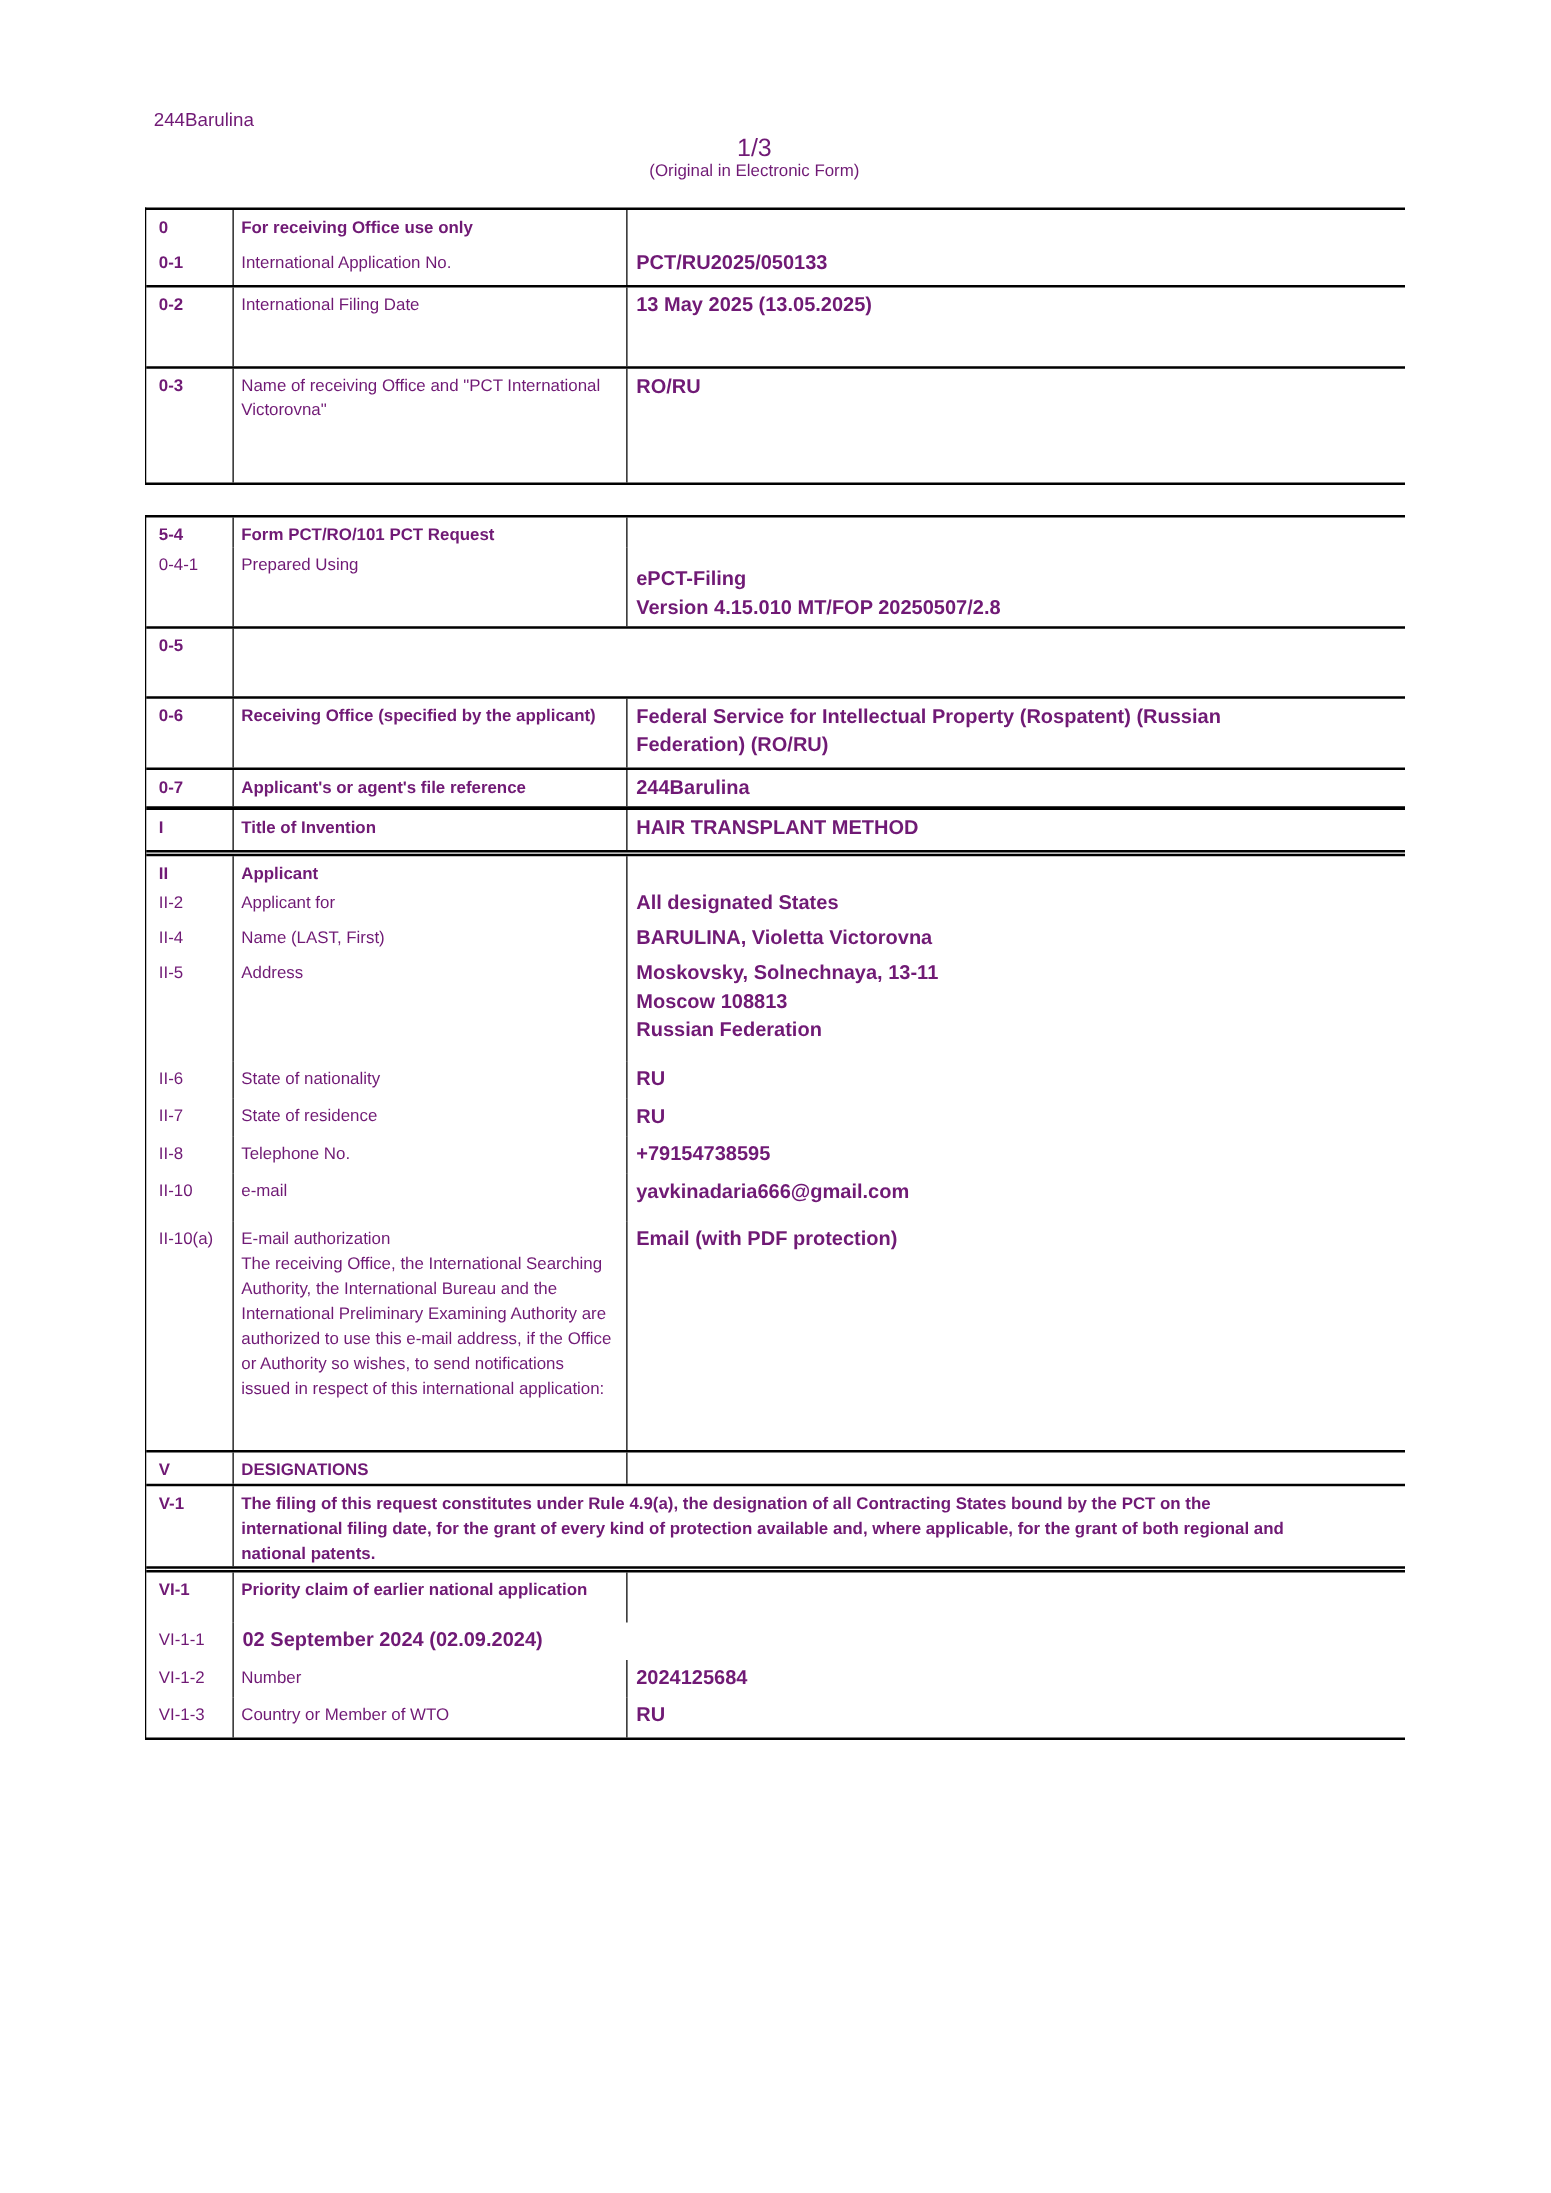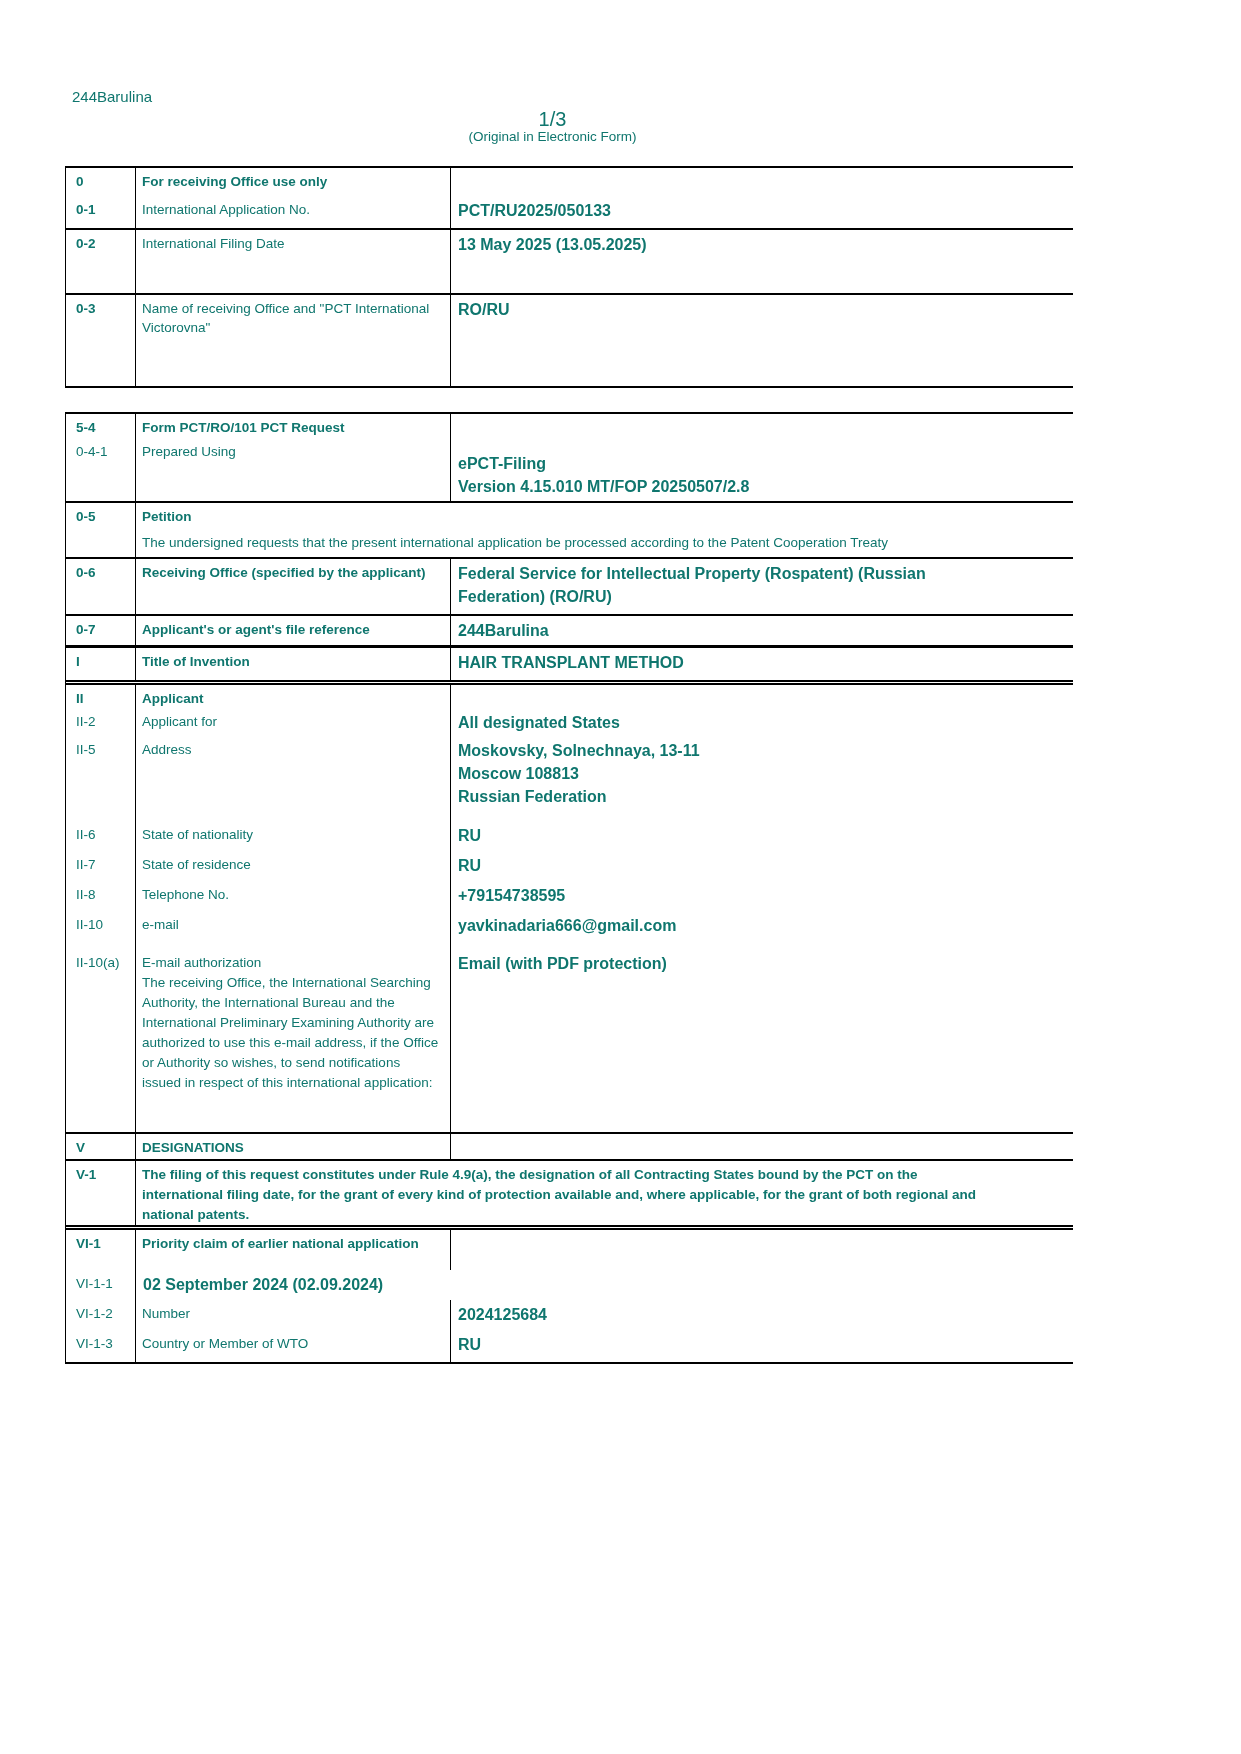--- a/index.html
+++ b/index.html
@@ -2,23 +2,23 @@
 <html><head>
 <meta charset="utf-8">
 <style>
   html, body { margin: 0; padding: 0; background: #e8e8e8; }
   .page {
     position: relative;
     width: 1241px;
     height: 1754px;
     background: #ffffff;
     font-family: "Liberation Sans", "DejaVu Sans", sans-serif;
-    color: #0f766e;
+    color: #701a75;
     box-sizing: border-box;
-    padding: 88px 0 0 65px;
+    padding: 88px 0 0 116px;
     overflow: hidden;
   }
   .content { width: 1008px; }
   .file-ref { font-size: 15px; line-height: 18px; padding-left: 7px; }
   .page-num { text-align: center; font-size: 20px; line-height: 18px; margin-top: 4px; width: 975px; }
   .doc-title { font-size: 19px; font-weight: bold; line-height: 24px; margin: 8px 0 0 0; letter-spacing: 0.3px; }
   .doc-subtitle { text-align: center; font-size: 13.5px; line-height: 17px; width: 975px; }
 
   .form-table {
     width: 1008px;
@@ -89,24 +89,20 @@
         <div class="c value"></div>
       </div>
       <div class="row" style="min-height:63px">
         <div class="c code">0-4-1</div>
         <div class="c label">Prepared Using</div>
         <div class="c value pad-val">ePCT-Filing
 Version 4.15.010 MT/FOP 20250507/2.8</div>
       </div>
       <div class="row merged bt2" style="min-height:56px">
         <div class="c code b">0-5</div>
-        <div class="c merged-cell">
-          <div class="b">Petition</div>
-          <div class="petition-body">The undersigned requests that the present international application be processed according to the Patent Cooperation Treaty</div>
-        </div>
       </div>
       <div class="row bt2" style="min-height:57px">
         <div class="c code b">0-6</div>
         <div class="c label b">Receiving Office (specified by the applicant)</div>
         <div class="c value">Federal Service for Intellectual Property (Rospatent) (Russian
 Federation) (RO/RU)</div>
       </div>
       <div class="row bt2" style="min-height:31px">
         <div class="c code b">0-7</div>
         <div class="c label b">Applicant's or agent's file reference</div>
@@ -119,20 +115,25 @@
       </div>
       <div class="row btd" style="min-height:26px">
         <div class="c code b">II</div>
         <div class="c label b">Applicant</div>
         <div class="c value"></div>
       </div>
       <div class="row" style="min-height:28px">
         <div class="c code">II-2</div>
         <div class="c label">Applicant for</div>
         <div class="c value">All designated States</div>
+      </div>
+      <div class="row" style="min-height:28px">
+        <div class="c code">II-4</div>
+        <div class="c label">Name (LAST, First)</div>
+        <div class="c value">BARULINA, Violetta Victorovna</div>
       </div>
       <div class="row" style="min-height:85px">
         <div class="c code">II-5</div>
         <div class="c label">Address</div>
         <div class="c value">Moskovsky, Solnechnaya, 13-11
 Moscow 108813
 Russian Federation</div>
       </div>
       <div class="row" style="min-height:30px">
         <div class="c code">II-6</div>

